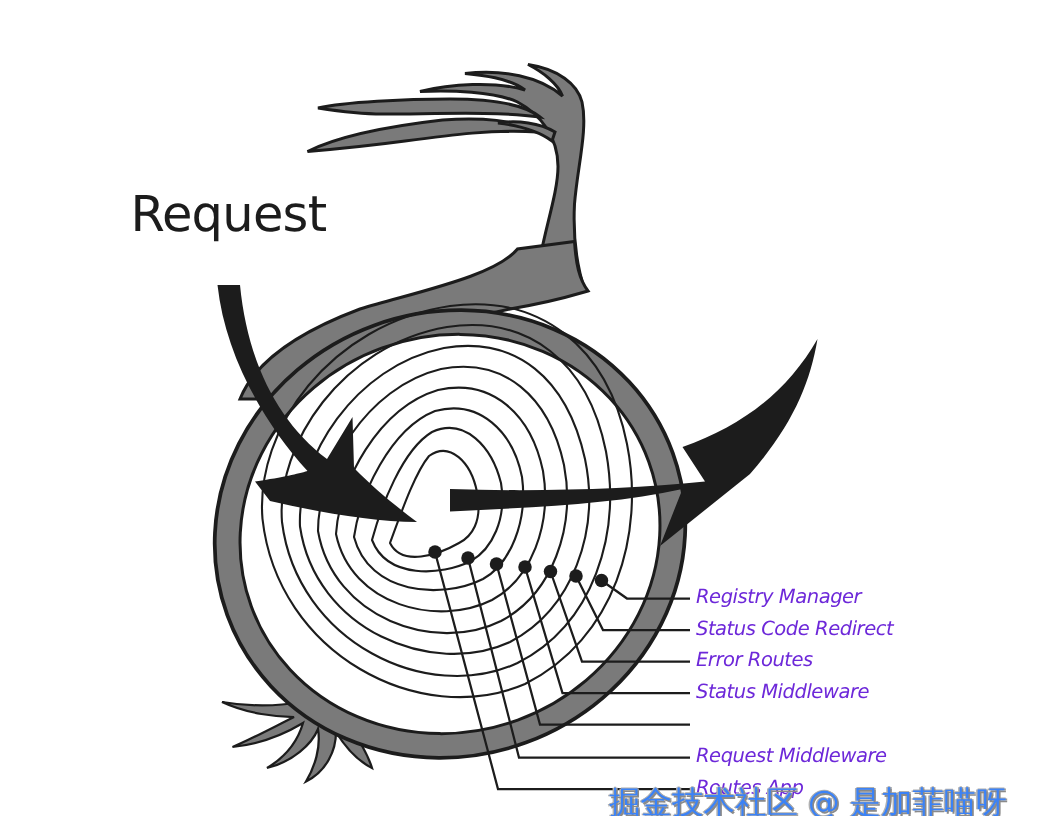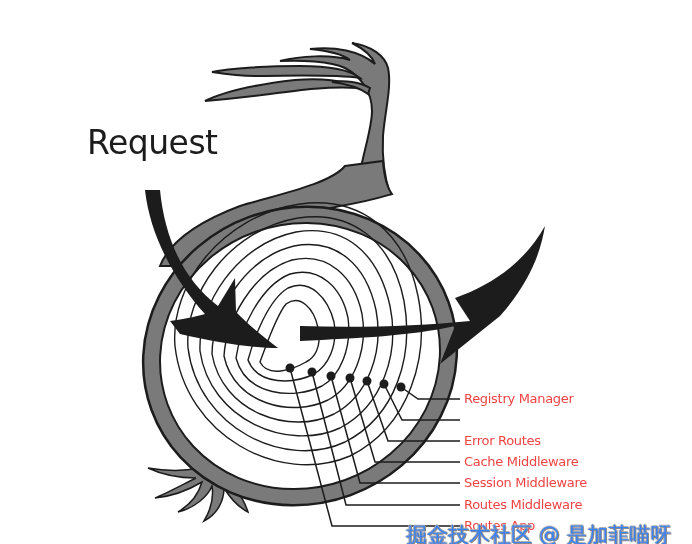--- a/index.html
+++ b/index.html
@@ -1,20 +1,20 @@
 <!DOCTYPE html>
 <html><head>
   <meta charset="utf-8">
   <style>
     html, body { margin: 0; padding: 0; background: #ffffff; }
     body { width: 692px; height: 544px; overflow: hidden; position: relative; font-family: "DejaVu Sans", sans-serif; }
     #stage { position: absolute; left: 0; top: 16px; width: 692px; height: 432px; padding-left: 29px; }
     svg { position: absolute; left: 0; top: 0; }
     .big-label { position: absolute; color: #1c1c1c; font-family: "DejaVu Sans", sans-serif; font-size: 33px; letter-spacing: -0.5px; line-height: 1; }
-    .layer-label { position: absolute; left: 464px; font-family: "DejaVu Sans", sans-serif; font-size: 13px; color: #ef4444; line-height: 1; white-space: nowrap; letter-spacing: -0.3px; }
+    .layer-label { position: absolute; left: 464px; font-family: "DejaVu Sans", sans-serif; font-size: 13px; color: #6d28d9; line-height: 1; white-space: nowrap; letter-spacing: -0.3px; font-style: italic; }
     .watermark { position: absolute; left: 406px; top: 505px; font-family: "DejaVu Sans", sans-serif; font-size: 21px; color: #3b82f6; white-space: nowrap;
       text-shadow: 1px 1px 0 #8a8a8a, -1px 0 0 #b0b0b0, 0 -1px 0 #b0b0b0, 1px 0 0 #9a9a9a; letter-spacing: 0px; }
   </style>
 </head>
 <body>
 
 <div id="stage">
 
   <svg width="692" height="544" viewBox="0 0 692 544">
 
@@ -74,20 +74,20 @@
       <circle cx="350" cy="362" r="4.5"></circle>
       <circle cx="367" cy="365" r="4.5"></circle>
       <circle cx="384" cy="368" r="4.5"></circle>
       <circle cx="401" cy="371" r="4.5"></circle>
     </g>
   </svg>
 
   <div class="big-label" style="left:87px; top:110px;">Request</div>
 
   <div class="layer-label" style="top:376px;">Registry Manager</div>
+  <div class="layer-label" style="top:397px;">Status Code Redirect</div>
   <div class="layer-label" style="top:418px;">Error Routes</div>
-  <div class="layer-label" style="top:439px;">Cache Middleware</div>
-  <div class="layer-label" style="top:460px;">Session Middleware</div>
-  <div class="layer-label" style="top:482px;">Routes Middleware</div>
+  <div class="layer-label" style="top:439px;">Status Middleware</div>
+  <div class="layer-label" style="top:482px;">Request Middleware</div>
   <div class="layer-label" style="top:503px;">Routes App</div>
 
   <div class="watermark">掘金技术社区 @ 是加菲喵呀</div>
 </div>
 
 </body></html>

